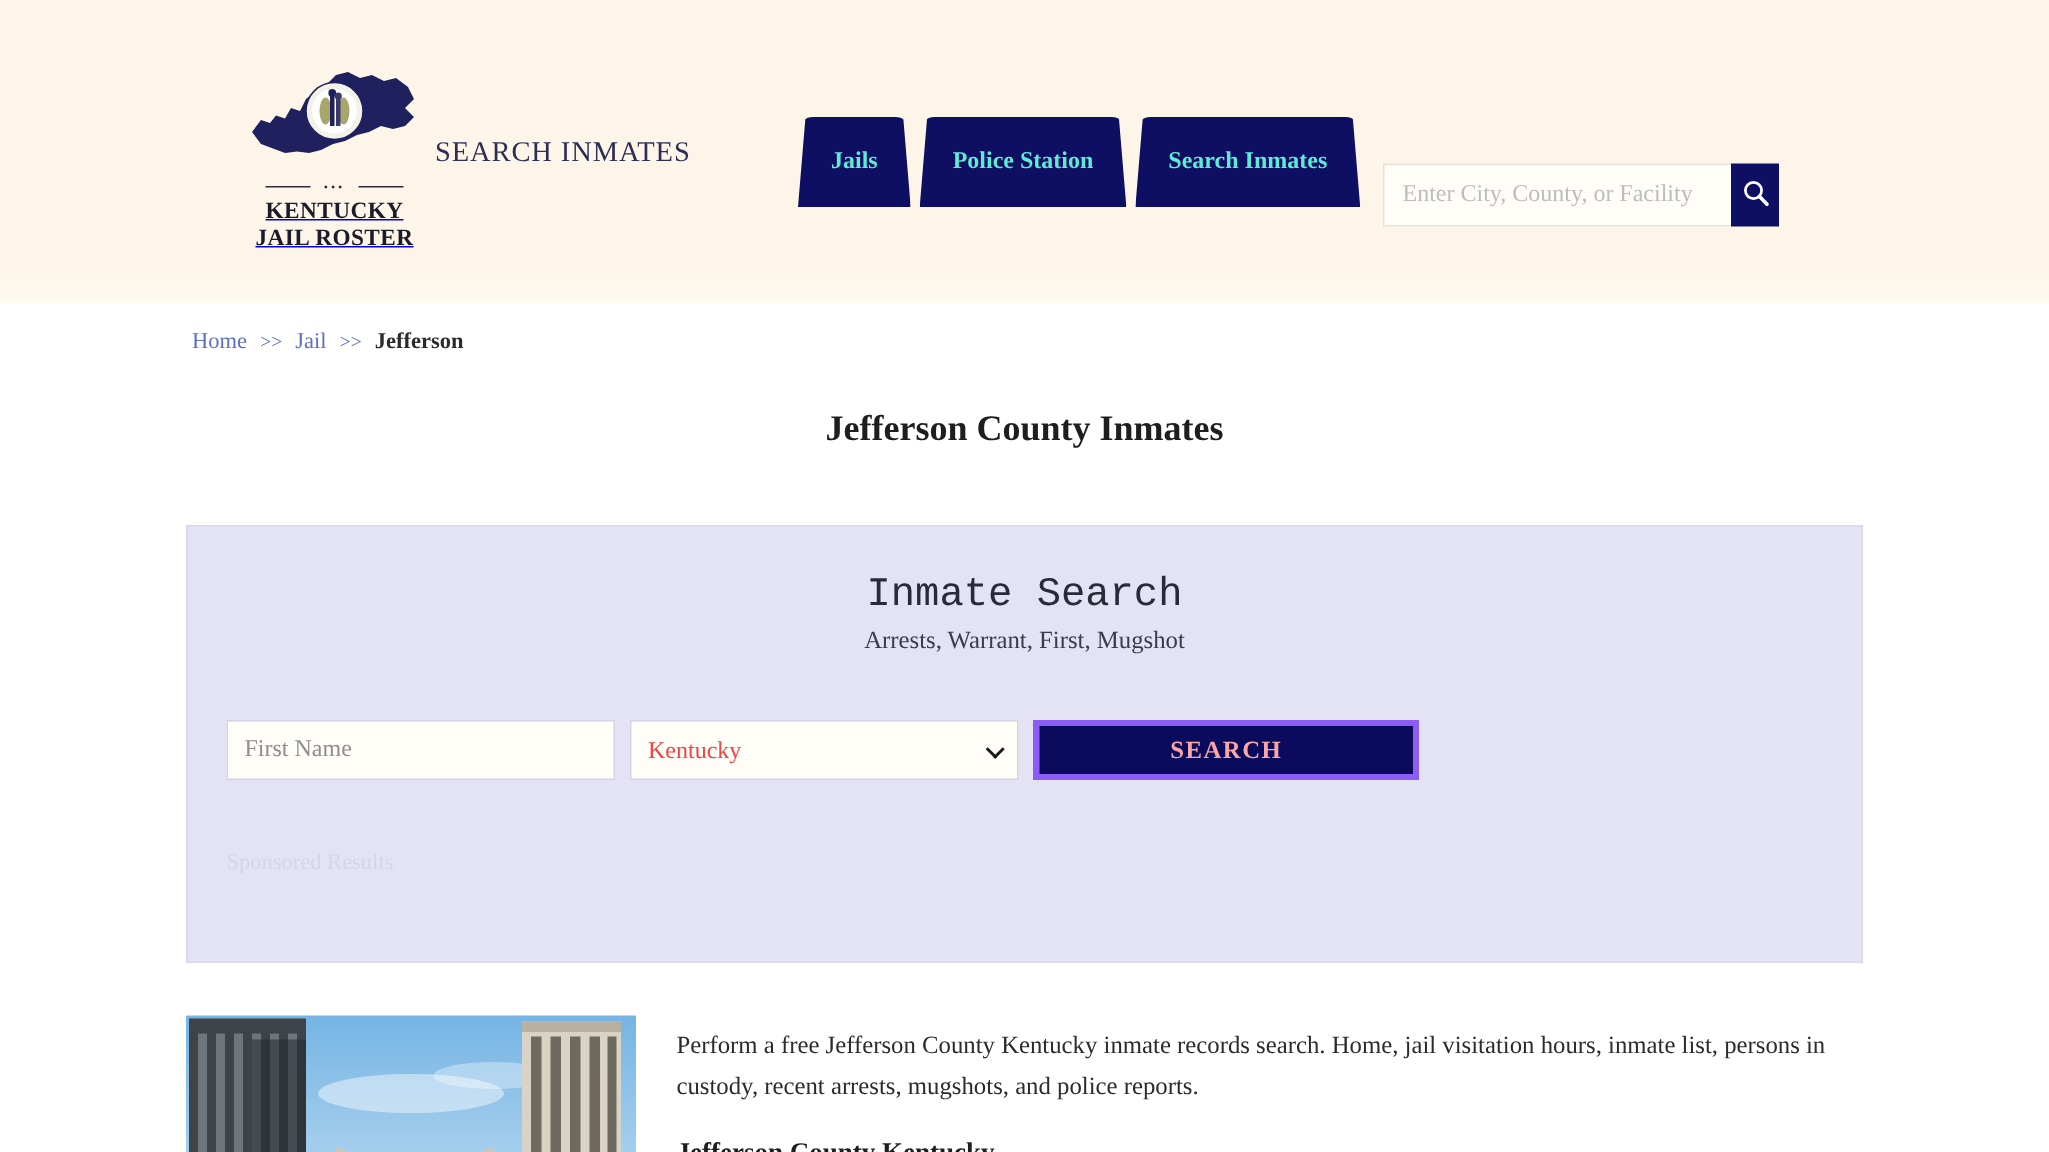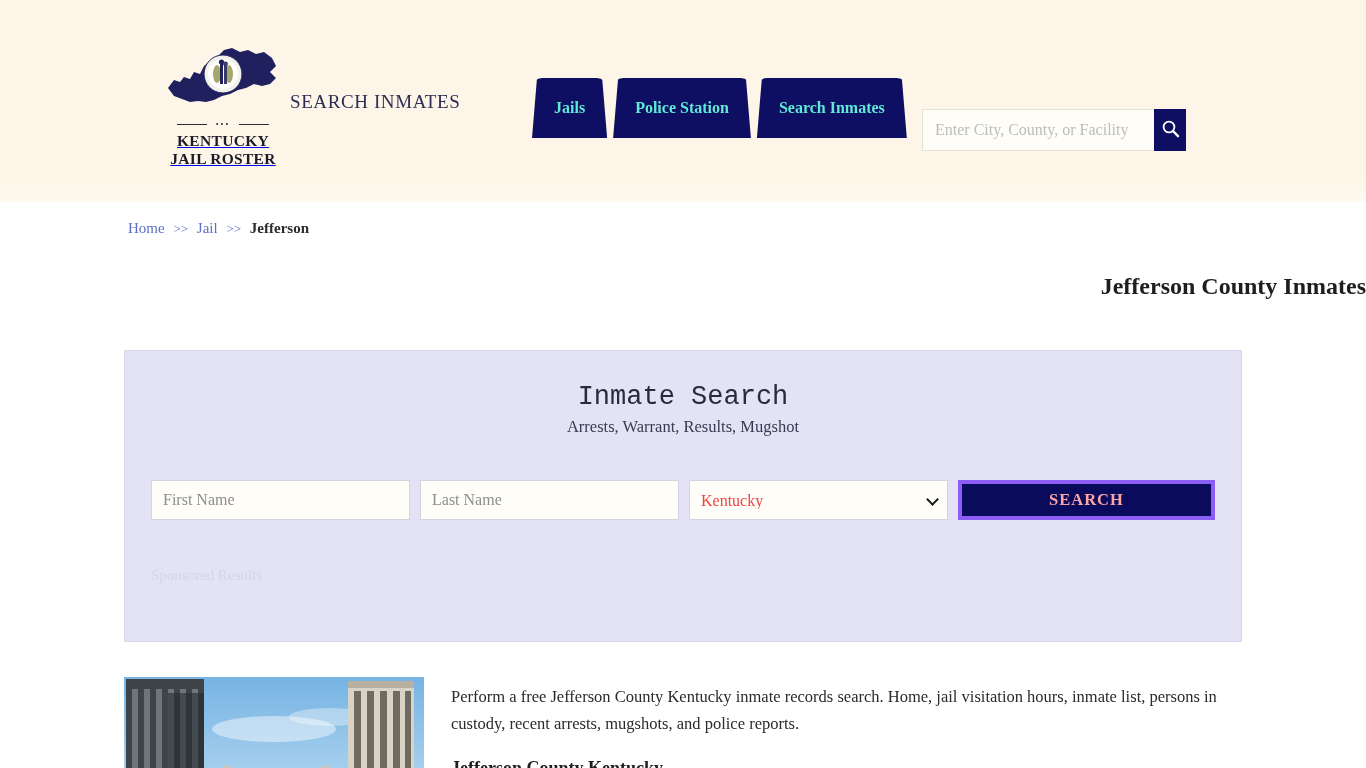--- a/index.html
+++ b/index.html
@@ -147,21 +147,21 @@
     font-size: 15px;
     color: #3a3a3a;
     font-family: "Liberation Serif", serif;
   }
   .breadcrumb a { color: #5c6fc4; text-decoration: none; }
   .breadcrumb .sep { color: #5c6fc4; margin: 0 5px; font-size: 13px; }
   .breadcrumb .current { color: #2b2b2b; font-weight: bold; }
 
   
   .page-title {
-    text-align: right;
+    text-align: center;
     font-size: 24px;
     font-weight: bold;
     color: #1e1e1e;
     margin: 36px 0 0 0;
     font-family: "Liberation Serif", serif;
   }
 
   
   .search-panel {
     width: 1118px;
@@ -337,25 +337,24 @@
   <span class="sep">&gt;&gt;</span>
   <a href="#">Jail</a>
   <span class="sep">&gt;&gt;</span>
   <span class="current">Jefferson</span>
 </div>
 
 <h1 class="page-title">Jefferson County Inmates</h1>
 
 <section class="search-panel">
   <div class="panel-title">Inmate Search</div>
-  <div class="panel-sub">Arrests, Warrant, Results, Mugshot</div>
+  <div class="panel-sub">Arrests, Warrant, First, Mugshot</div>
 
   <form class="form-row">
     <input type="text" class="fld first" placeholder="First Name" style="">
-    <input type="text" class="fld last" placeholder="Last Name" style="">
     <div class="select-wrap">
       <select class="fld state">
         <option>Kentucky</option>
       </select>
       <span class="chev"></span>
     </div>
     <button type="submit" class="search-btn">SEARCH</button>
   </form>
 
   <div class="sponsored">Sponsored Results</div>

